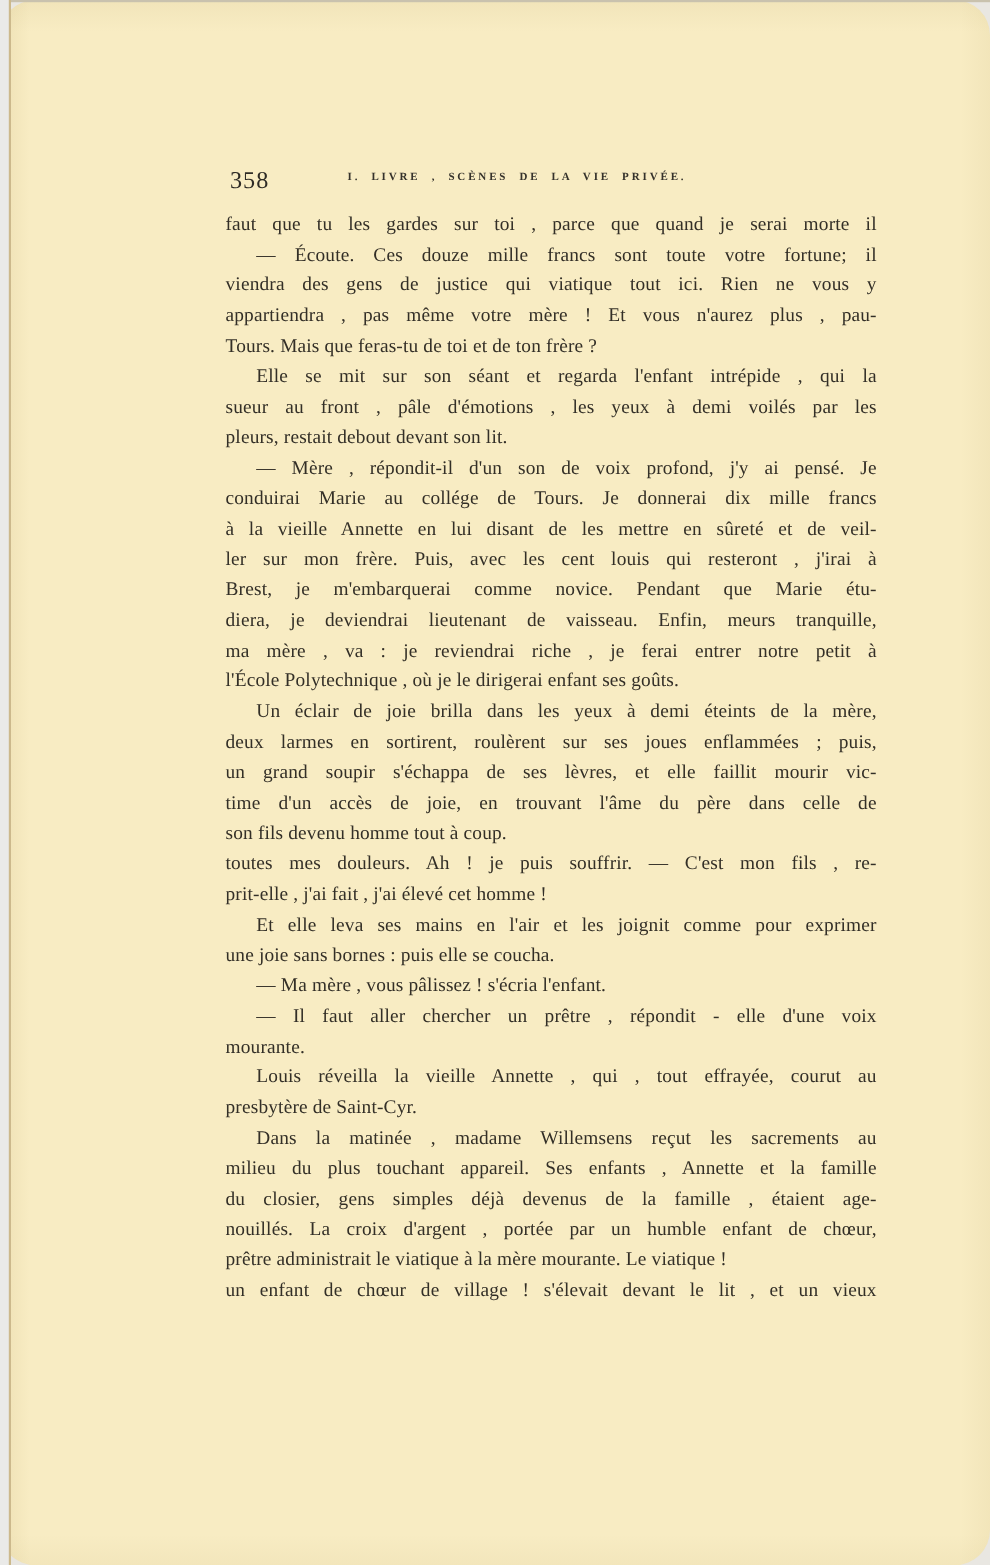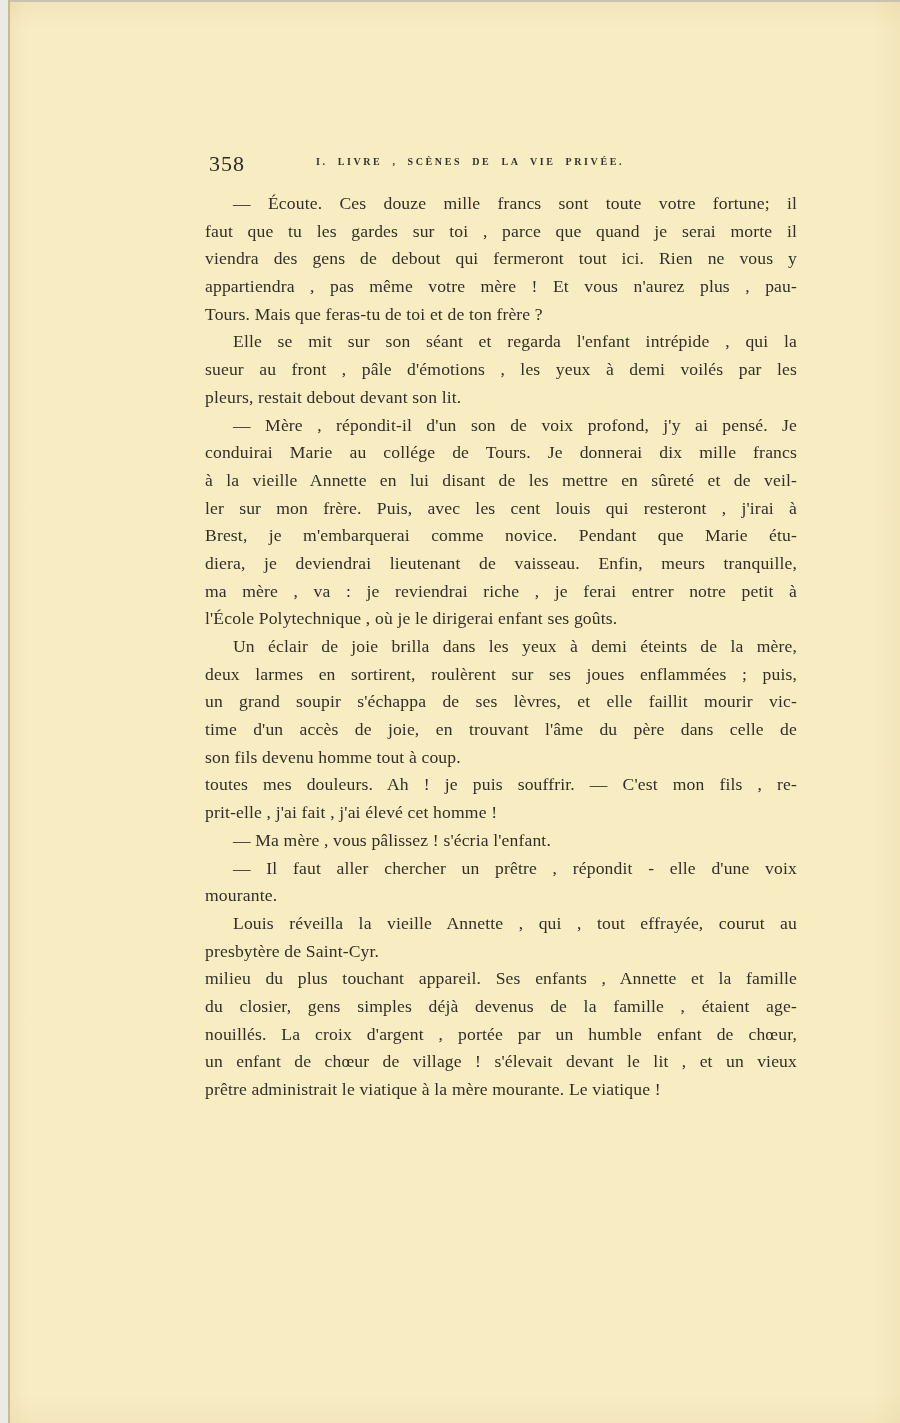--- a/index.html
+++ b/index.html
@@ -10,20 +10,21 @@
     overflow: hidden;
     position: relative;
   }
   .scan-page {
     position: absolute; top: 0; left: 0;
     width: 900px; height: 1423px;
     background:
       linear-gradient(90deg, rgba(190,170,110,0.18) 0%, rgba(190,170,110,0.0) 3%, rgba(190,170,110,0.0) 97%, rgba(200,180,120,0.12) 100%),
       linear-gradient(180deg, rgba(180,160,100,0.10) 0%, rgba(180,160,100,0.0) 2%, rgba(180,160,100,0.0) 98%, rgba(180,160,100,0.08) 100%),
       #f8ecc3;
+    border-radius: 32px;
   }
   .scan-top-edge {
     position: absolute; top: 0; left: 0;
     width: 900px; height: 2px;
     background: #c9c2ae;
   }
   .scan-left-strip {
     position: absolute; top: 0; left: 0;
     width: 8px; height: 1423px;
     background: #eaeae8;
@@ -78,23 +79,23 @@
   <div class="scan-top-edge"></div>
   <div class="scan-left-strip"></div>
 
   <div class="running-head">
     <span class="page-number">358</span>
     <span class="head-title">I. LIVRE , SCÈNES DE LA VIE PRIVÉE.</span>
   </div>
 
   <div class="page-text">
       <div class="para">
+        <div class="line">faut que tu les gardes sur toi , parce que quand je serai morte il</div>
         <div class="line first">— Écoute. Ces douze mille francs sont toute votre fortune; il</div>
-        <div class="line">faut que tu les gardes sur toi , parce que quand je serai morte il</div>
-        <div class="line">viendra des gens de debout qui fermeront tout ici. Rien ne vous y</div>
+        <div class="line">viendra des gens de justice qui viatique tout ici. Rien ne vous y</div>
         <div class="line">appartiendra , pas même votre mère ! Et vous n'aurez plus , pau-</div>
         <div class="line last">Tours. Mais que feras-tu de toi et de ton frère ?</div>
       </div>
       <div class="para">
         <div class="line first">Elle se mit sur son séant et regarda l'enfant intrépide , qui la</div>
         <div class="line">sueur au front , pâle d'émotions , les yeux à demi voilés par les</div>
         <div class="line last">pleurs, restait debout devant son lit.</div>
       </div>
       <div class="para">
         <div class="line first">— Mère , répondit-il d'un son de voix profond, j'y ai pensé. Je</div>
@@ -111,31 +112,36 @@
         <div class="line">deux larmes en sortirent, roulèrent sur ses joues enflammées ; puis,</div>
         <div class="line">un grand soupir s'échappa de ses lèvres, et elle faillit mourir vic-</div>
         <div class="line">time d'un accès de joie, en trouvant l'âme du père dans celle de</div>
         <div class="line last">son fils devenu homme tout à coup.</div>
       </div>
       <div class="para">
         <div class="line">toutes mes douleurs. Ah ! je puis souffrir. — C'est mon fils , re-</div>
         <div class="line last">prit-elle , j'ai fait , j'ai élevé cet homme !</div>
       </div>
       <div class="para">
+        <div class="line first">Et elle leva ses mains en l'air et les joignit comme pour exprimer</div>
+        <div class="line last">une joie sans bornes : puis elle se coucha.</div>
+      </div>
+      <div class="para">
         <div class="line first last">— Ma mère , vous pâlissez ! s'écria l'enfant.</div>
       </div>
       <div class="para">
         <div class="line first">— Il faut aller chercher un prêtre , répondit - elle d'une voix</div>
         <div class="line last">mourante.</div>
       </div>
       <div class="para">
         <div class="line first">Louis réveilla la vieille Annette , qui , tout effrayée, courut au</div>
         <div class="line last">presbytère de Saint-Cyr.</div>
       </div>
       <div class="para">
+        <div class="line first">Dans la matinée , madame Willemsens reçut les sacrements au</div>
         <div class="line">milieu du plus touchant appareil. Ses enfants , Annette et la famille</div>
         <div class="line">du closier, gens simples déjà devenus de la famille , étaient age-</div>
         <div class="line">nouillés. La croix d'argent , portée par un humble enfant de chœur,</div>
+        <div class="line last">prêtre administrait le viatique à la mère mourante. Le viatique !</div>
         <div class="line">un enfant de chœur de village ! s'élevait devant le lit , et un vieux</div>
-        <div class="line last">prêtre administrait le viatique à la mère mourante. Le viatique !</div>
       </div>
     </div>
 </div>
 
 </body></html>

